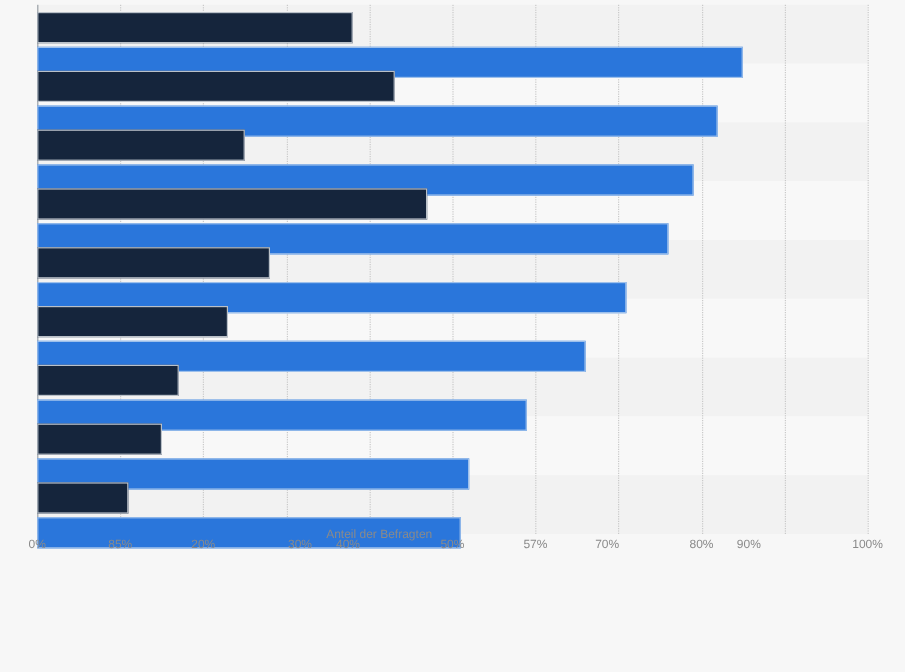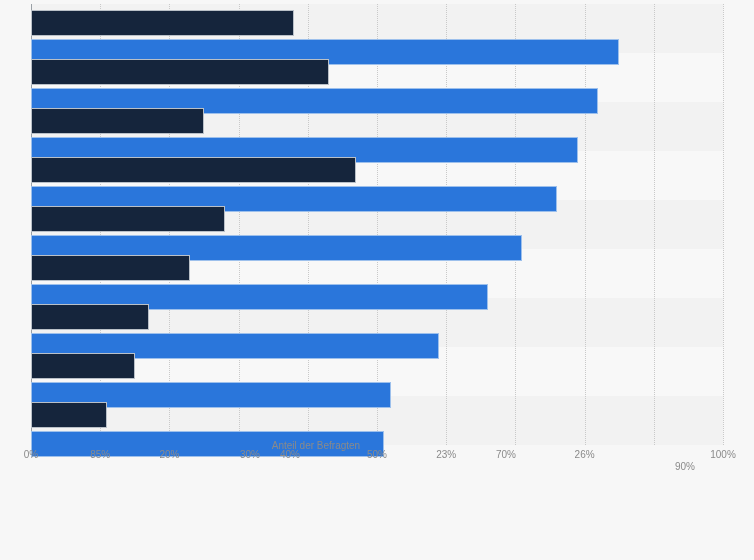--- a/index.html
+++ b/index.html
@@ -156,24 +156,24 @@
       </div>
   </div>
 
   <div id="x-axis">
       <div class="tick-label" style="left: 31px;">0%</div>
       <div class="tick-label" style="left: 100.2px;">85%</div>
       <div class="tick-label" style="left: 169.4px;">20%</div>
       <div class="tick-label" style="left: 250px;">30%</div>
       <div class="tick-label" style="left: 290px;">40%</div>
       <div class="tick-label" style="left: 377px;">50%</div>
-      <div class="tick-label" style="left: 446.2px;">23%</div>
+      <div class="tick-label" style="left: 446.2px;">57%</div>
       <div class="tick-label" style="left: 506px;">70%</div>
-      <div class="tick-label" style="left: 584.6px;">26%</div>
-      <div class="tick-label" style="left: 685px; margin-top: 12px;">90%</div>
+      <div class="tick-label" style="left: 584.6px;">80%</div>
+      <div class="tick-label" style="left: 624px;">90%</div>
       <div class="tick-label" style="left: 723px;">100%</div>
     </div>
 
   <div id="x-axis-title">Anteil der Befragten</div>
 
   <div id="footer-area"></div>
 
 </div>
 
 </body></html>

